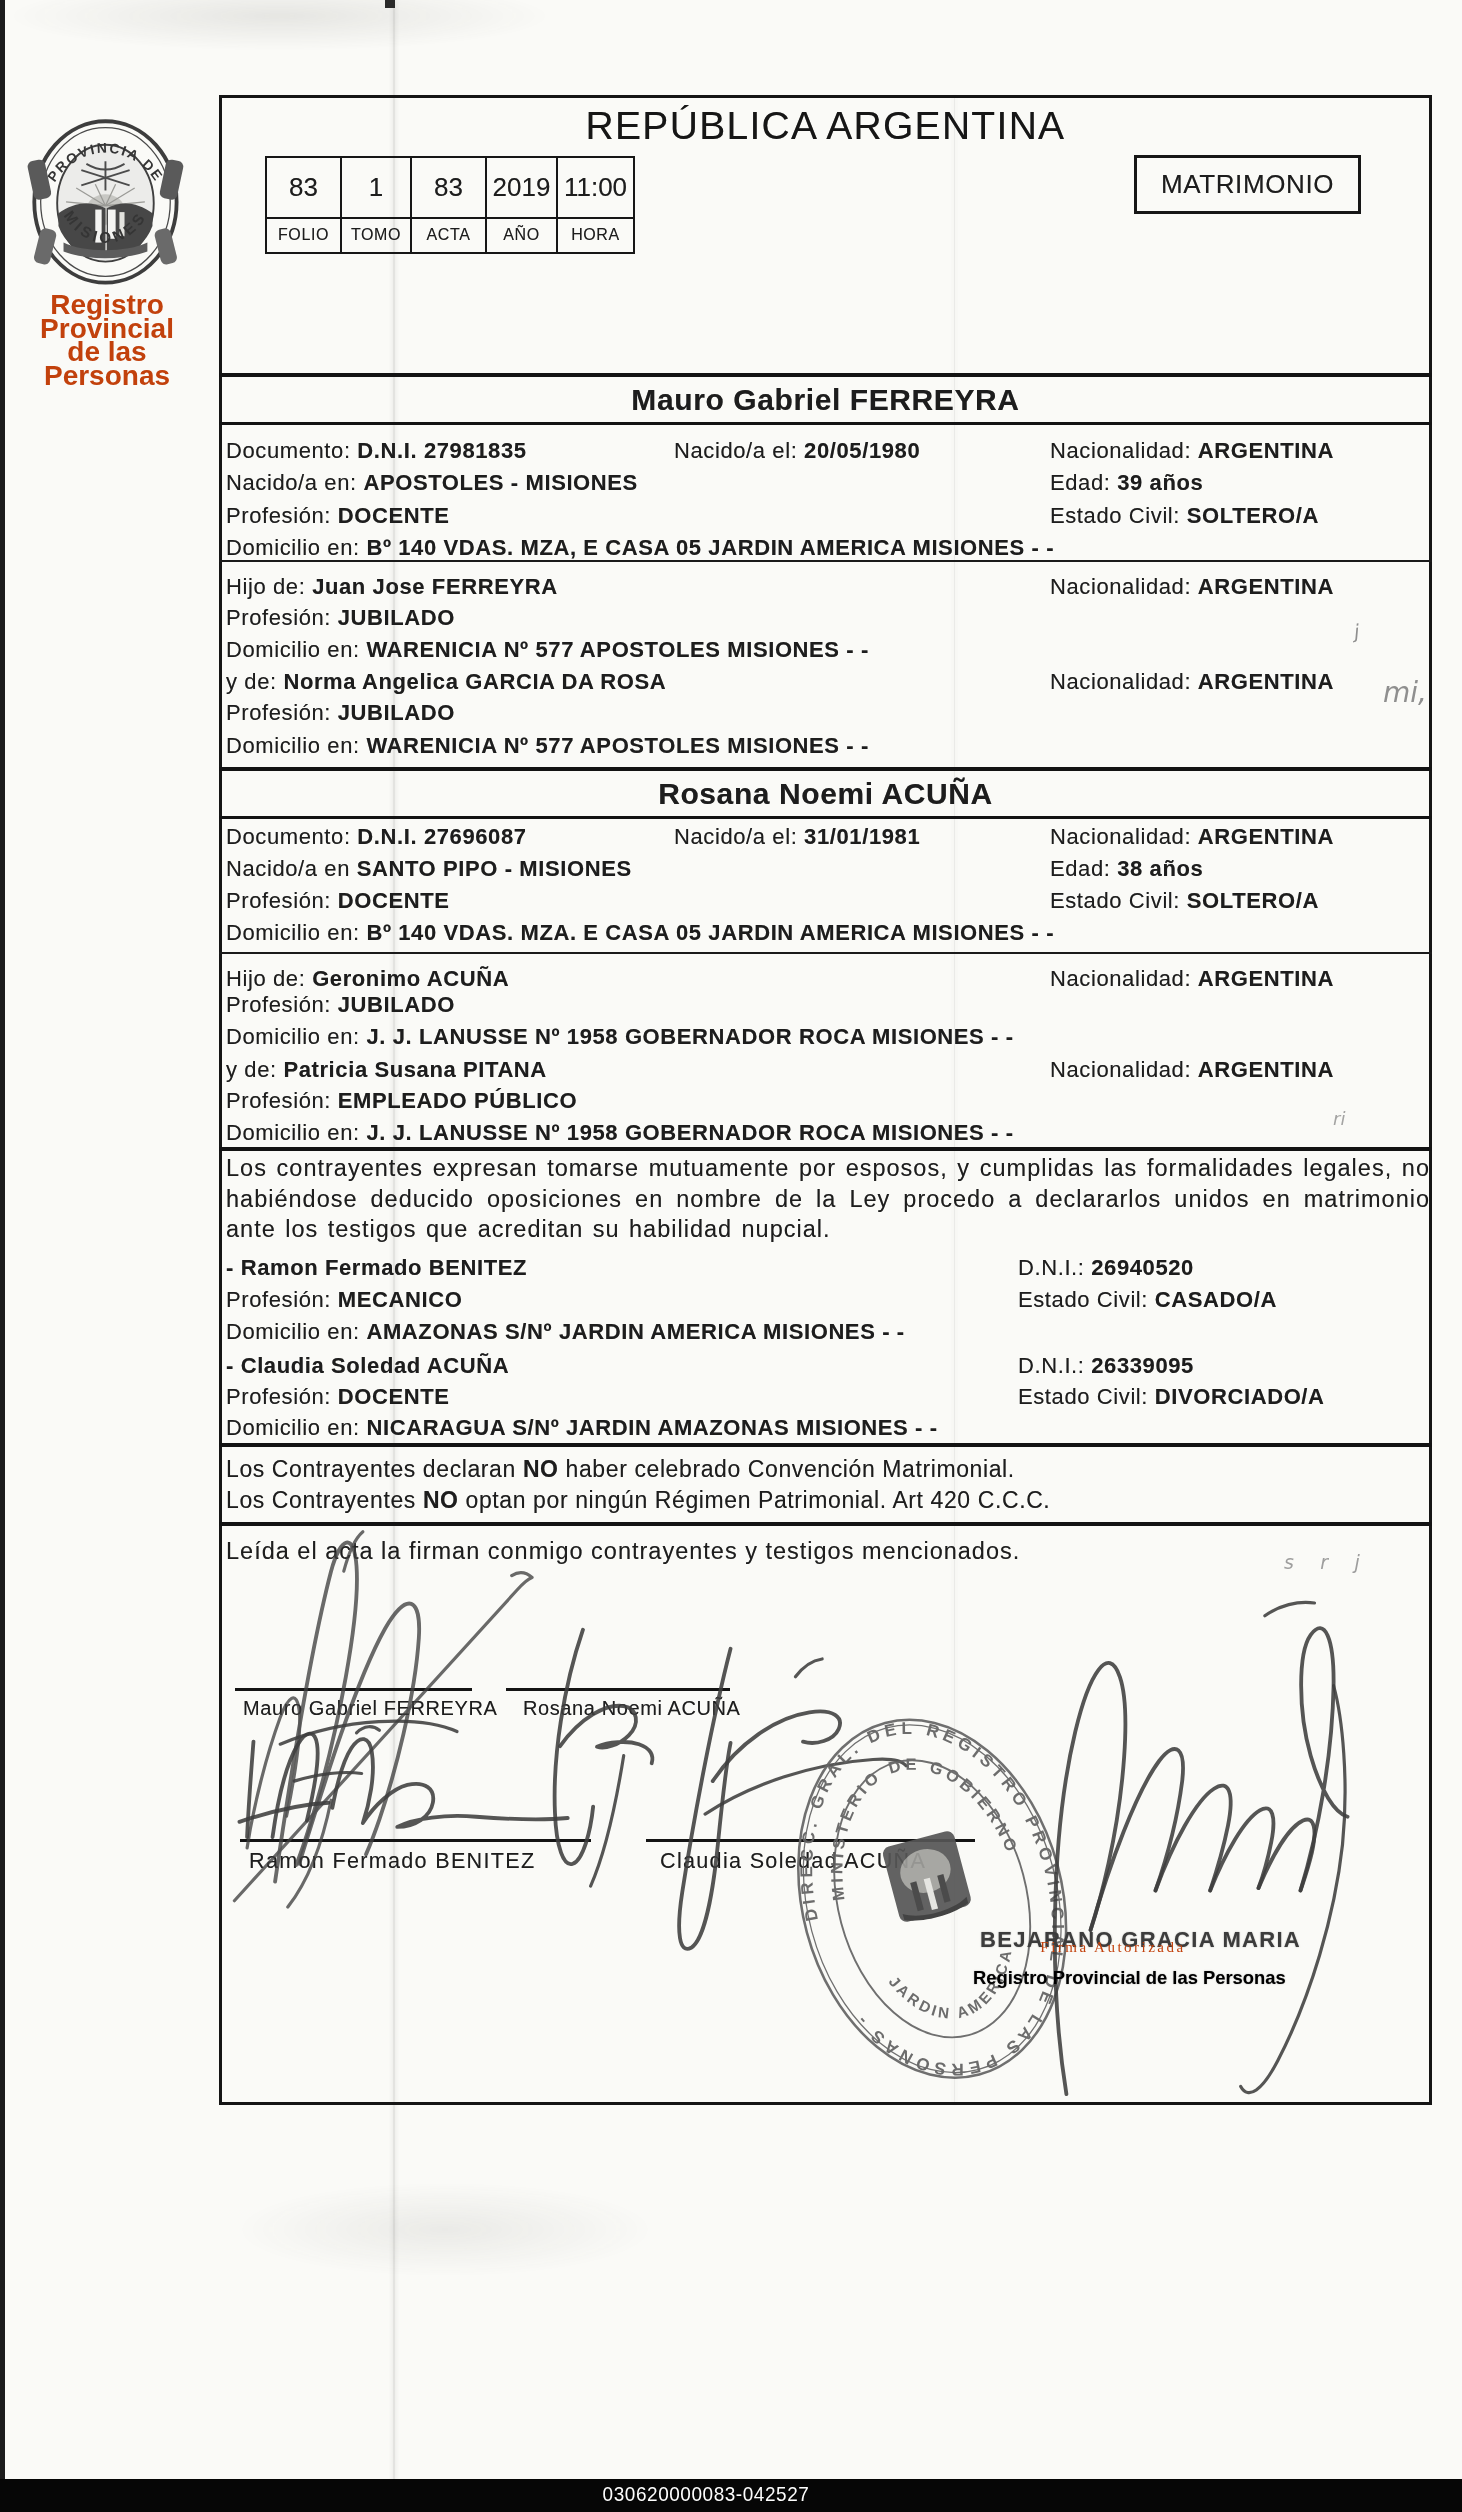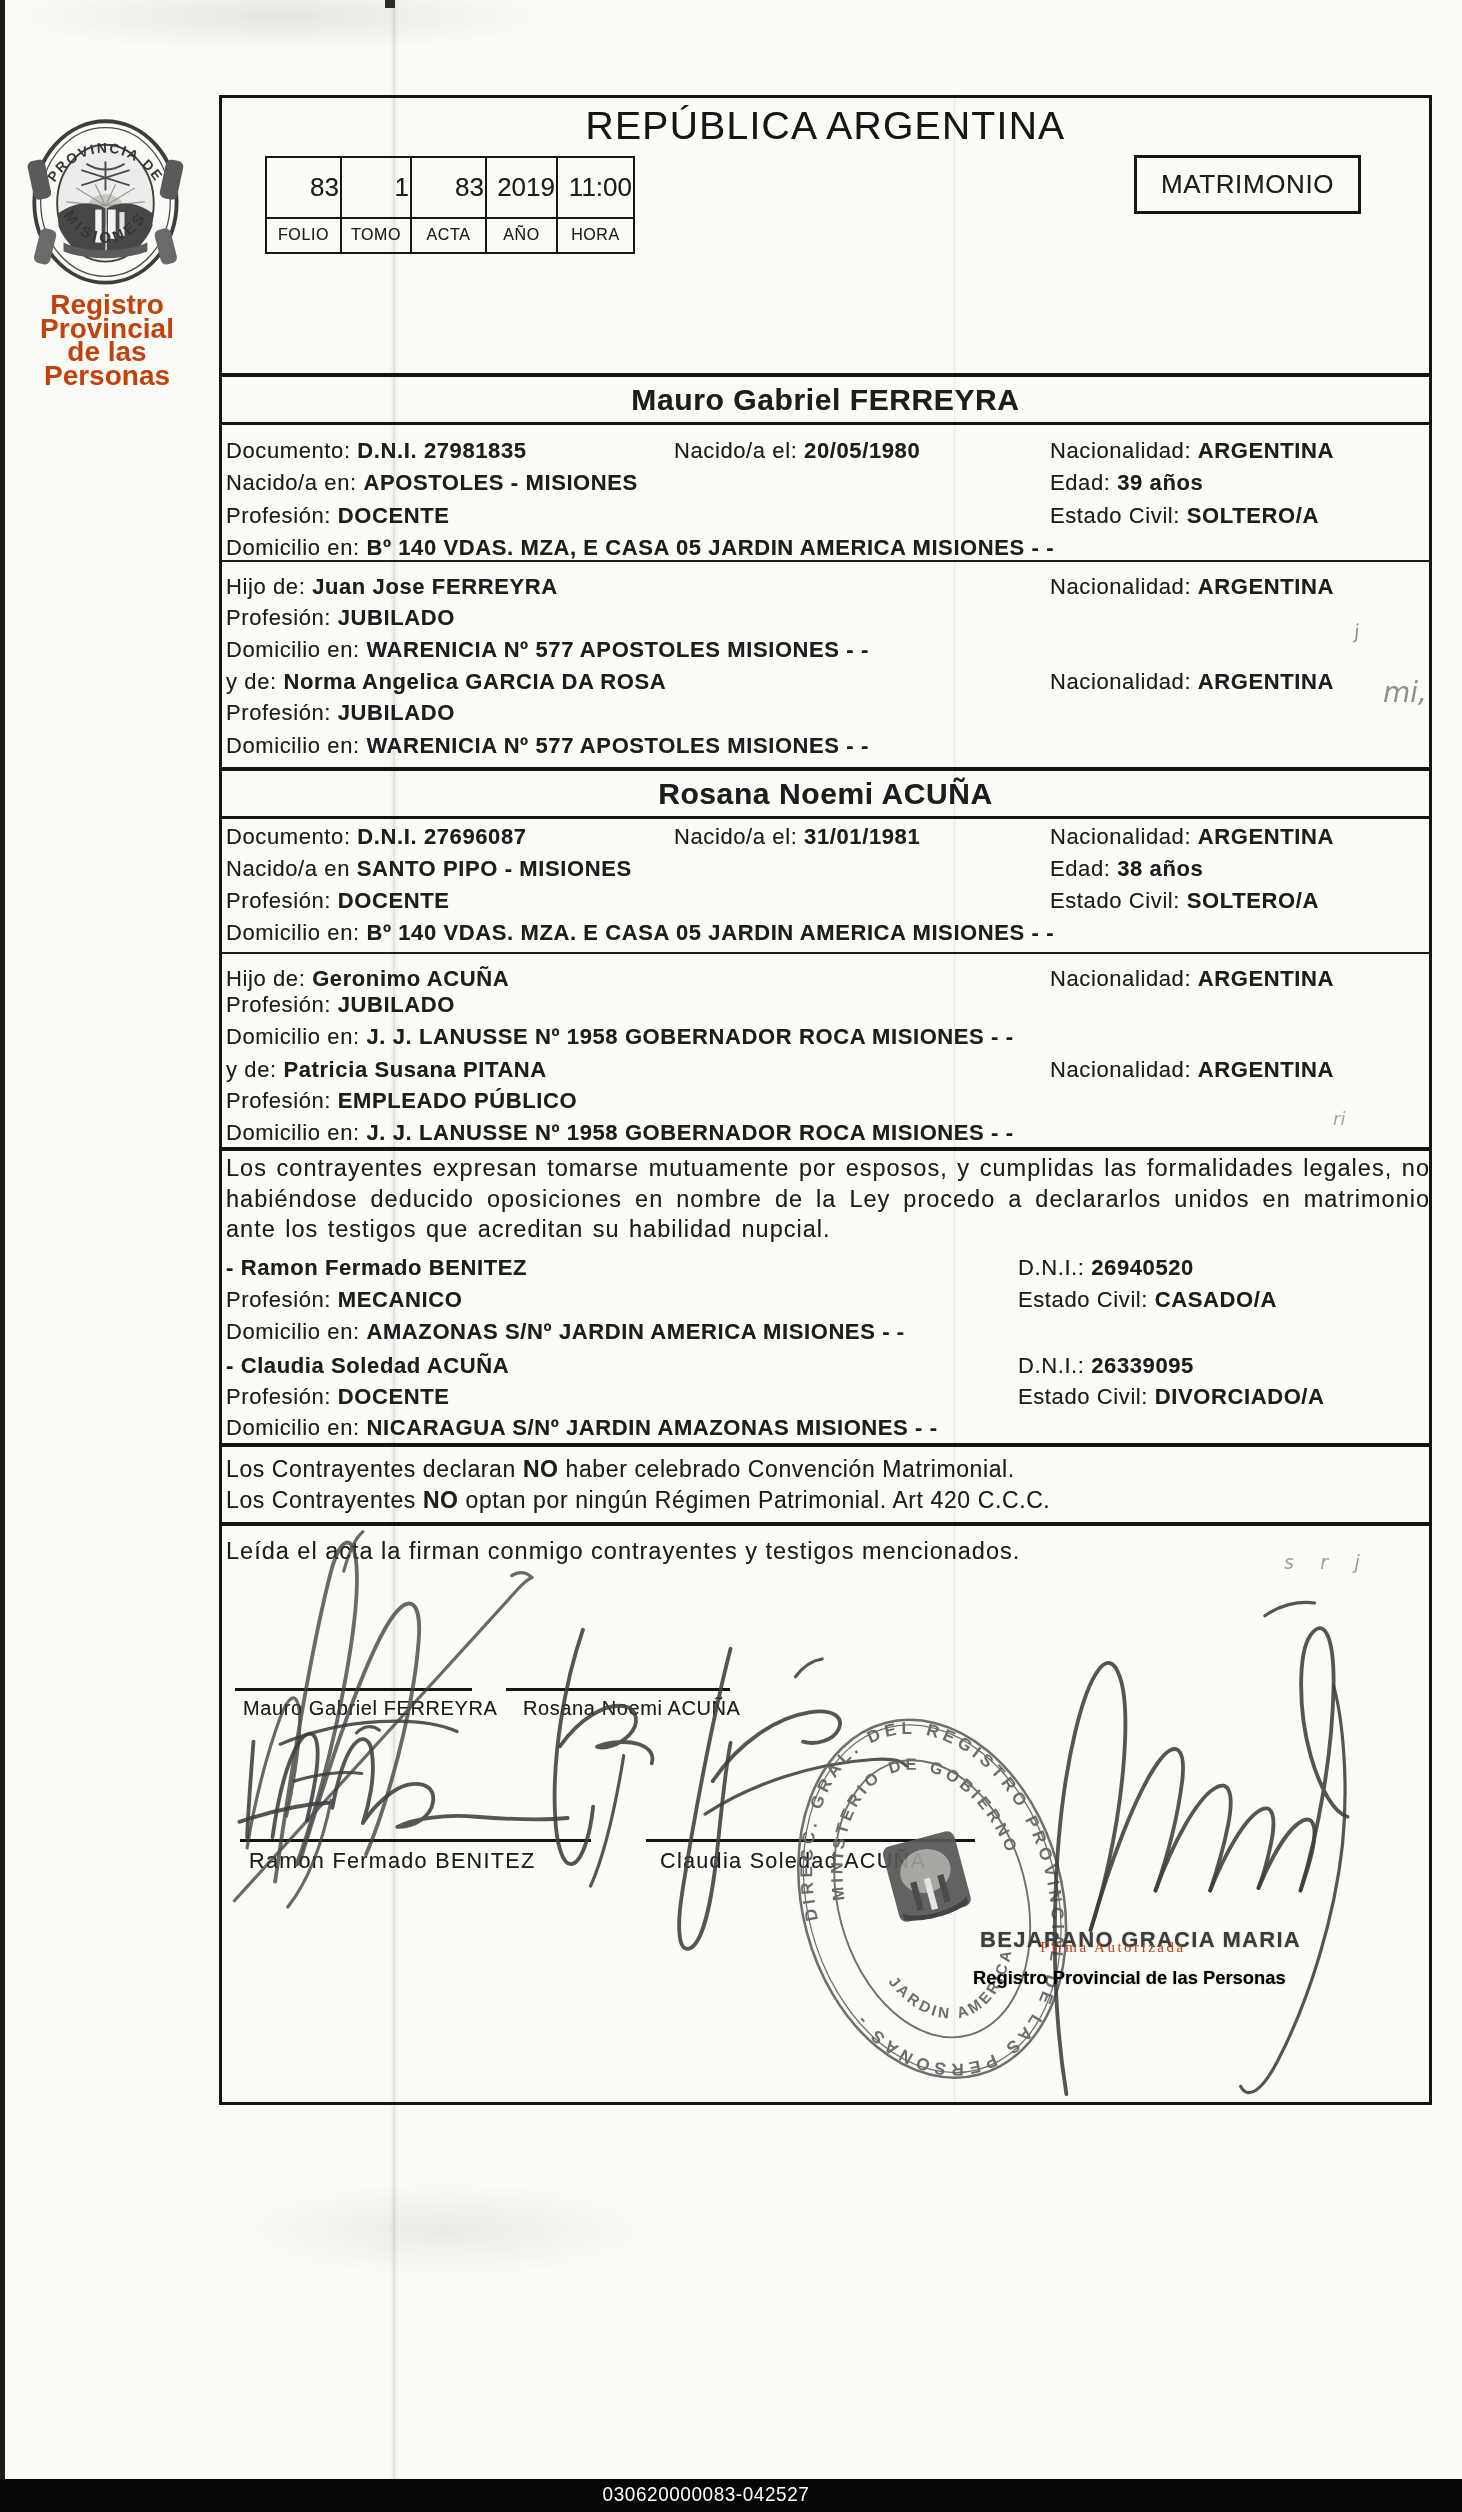--- a/index.html
+++ b/index.html
@@ -18,21 +18,21 @@
   
   .frame{left:219px;top:95px;width:1207px;height:2004px;border:3.2px solid #151515;background:transparent;}
   .hr-thin{left:219px;width:1213px;height:1.9px;background:#1a1a1a;}
   .hr-thick{left:219px;width:1213px;height:3.8px;background:#131313;}
   
   .title{left:219px;top:104px;width:1213px;text-align:center;font-size:39px;letter-spacing:1.3px;
          color:#161616;text-shadow:0 0 0.6px rgba(20,20,20,.45);}
   table.acta{position:absolute;left:265px;top:156px;border-collapse:collapse;background:transparent;}
   table.acta td{border:2.5px solid #161616;text-align:center;vertical-align:middle;
                 text-shadow:0 0 0.6px rgba(20,20,20,.4);}
-  table.acta .v td{height:57px;font-size:26px;text-align:right;}
+  table.acta .v td{height:57px;font-size:26px;}
   table.acta .l td{height:30.5px;font-size:16px;letter-spacing:0.6px;}
   .matri-box{left:1134px;top:155px;width:221px;height:53px;border:3.2px solid #161616;
              display:flex;align-items:center;justify-content:center;font-size:26px;letter-spacing:0.6px;
              text-shadow:0 0 0.6px rgba(20,20,20,.45);}
   .intro{left:226px;top:257px;width:1206px;font-size:24px;line-height:33px;letter-spacing:1.9px;
          word-spacing:3.2px;white-space:nowrap;text-shadow:0 0 0.6px rgba(25,25,25,.4);}
   
   .band{left:219px;width:1213px;height:45px;border-top:4.5px solid #131313;border-bottom:3.8px solid #131313;
         display:flex;align-items:center;justify-content:center;font-size:30px;font-weight:bold;
         letter-spacing:0.6px;text-shadow:0 0 0.6px rgba(15,15,15,.45);}

